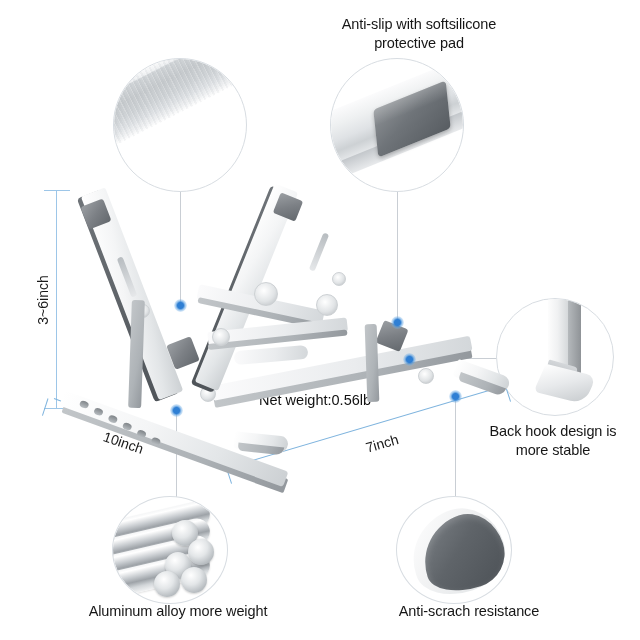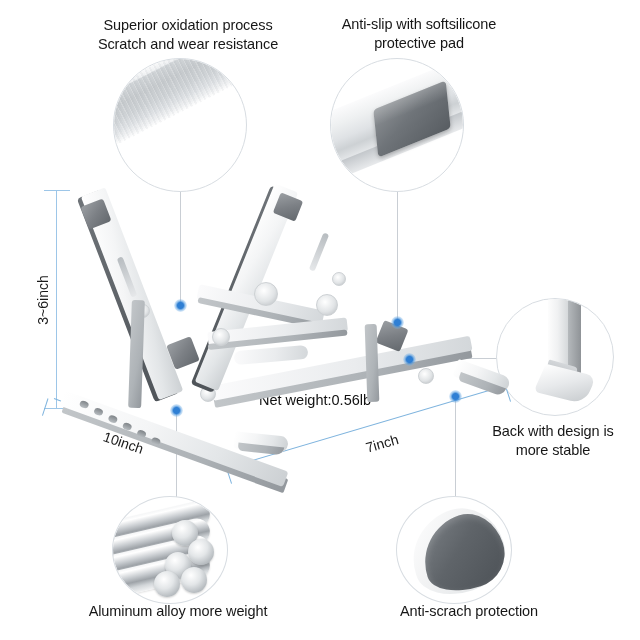--- a/index.html
+++ b/index.html
@@ -203,32 +203,30 @@
   .slot{
     position:absolute;border-radius:6px;
     background:linear-gradient(to bottom,#b7bcc0,#e6e8ea);
   }
 </style>
 </head>
 <body>
 
 <div id="stage">
 
-  <div class="caption" style="left:88px;top:16px;width:200px;">Superior oxidation process
-Scratch and wear resistance</div>
 
   <div class="caption" style="left:316px;top:15px;width:206px;">Anti-slip with softsilicone
 protective pad</div>
 
-  <div class="caption" style="left:478px;top:422px;width:150px;">Back with design is
+  <div class="caption" style="left:478px;top:422px;width:150px;">Back hook design is
 more stable</div>
 
   <div class="caption" style="left:73px;top:602px;width:210px;">Aluminum alloy more weight</div>
 
-  <div class="caption" style="left:378px;top:602px;width:182px;">Anti-scrach protection</div>
+  <div class="caption" style="left:378px;top:602px;width:182px;">Anti-scrach resistance</div>
 
   <div class="leader" style="left:180px;top:186px;height:118px;"></div>
   <div class="leader" style="left:397px;top:186px;height:135px;"></div>
   <div class="leader leader-h" style="left:409px;top:358px;width:88px;height:1px;"></div>
   <div class="leader" style="left:176px;top:410px;height:98px;"></div>
   <div class="leader" style="left:455px;top:396px;height:102px;"></div>
 
   <div class="callout" style="left:113px;top:58px;width:134px;height:134px;">
     <div class="inner">
       <div class="brushbar">

